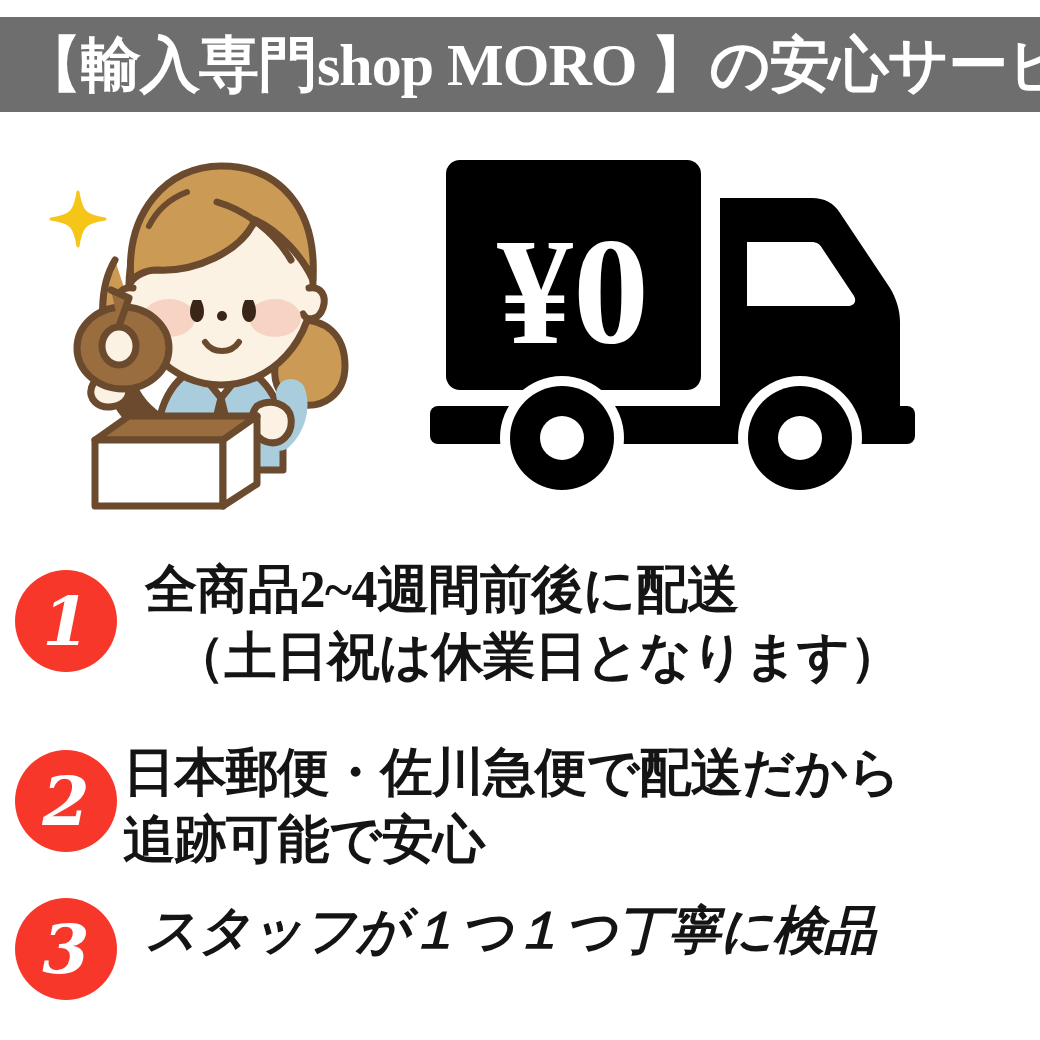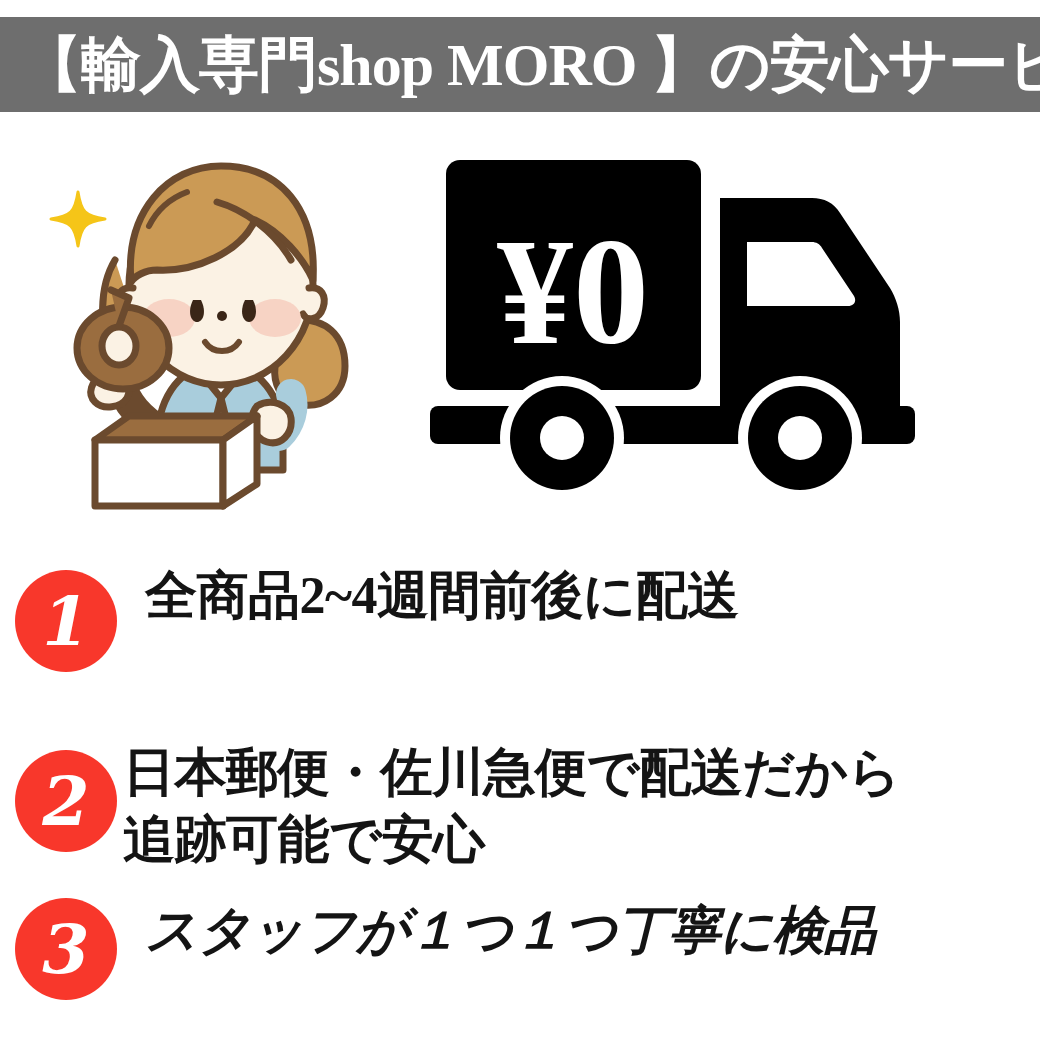--- a/index.html
+++ b/index.html
@@ -106,21 +106,21 @@
   .point-text {
     margin-left: 28px;
     color: #141414;
     font-family: "Liberation Serif", "DejaVu Serif", serif;
     font-weight: bold;
     font-size: 52px;
     line-height: 1.28;
     letter-spacing: -0.5px;
     white-space: nowrap;
   }
-  .point-row.row-1 .point-text { margin-top: 11px; }
+  .point-row.row-1 .point-text { margin-top: 5px; }
   .point-row.row-2 .point-text { margin-top: 0px; margin-left: 6px; }
   .point-row.row-3 .point-text { margin-top: 6px; font-style: italic; }
   .point-line.indent { padding-left: 28px; }
 </style>
 </head>
 <body>
 
 <div id="root">
 
   <div class="header-bar">
@@ -215,20 +215,21 @@
     </div>
 
   </div>
 
   <div class="points-list">
 
     <div class="point-row row-1">
       <div class="badge">1</div>
       <div class="point-text">
         <div class="point-line">全商品2~4週間前後に配送</div>
+        <div class="point-line indent">（土日祝は休業日となります）</div>
       </div>
     </div>
 
     <div class="point-row row-2">
       <div class="badge">2</div>
       <div class="point-text">
         <div class="point-line">日本郵便・佐川急便で配送だから</div>
         <div class="point-line">追跡可能で安心</div>
       </div>
     </div>

